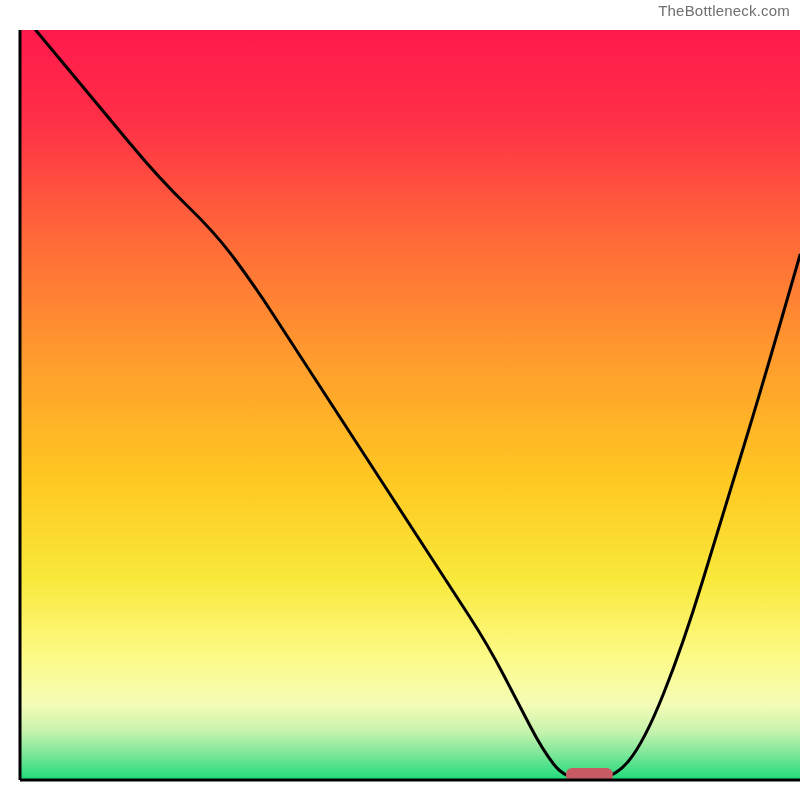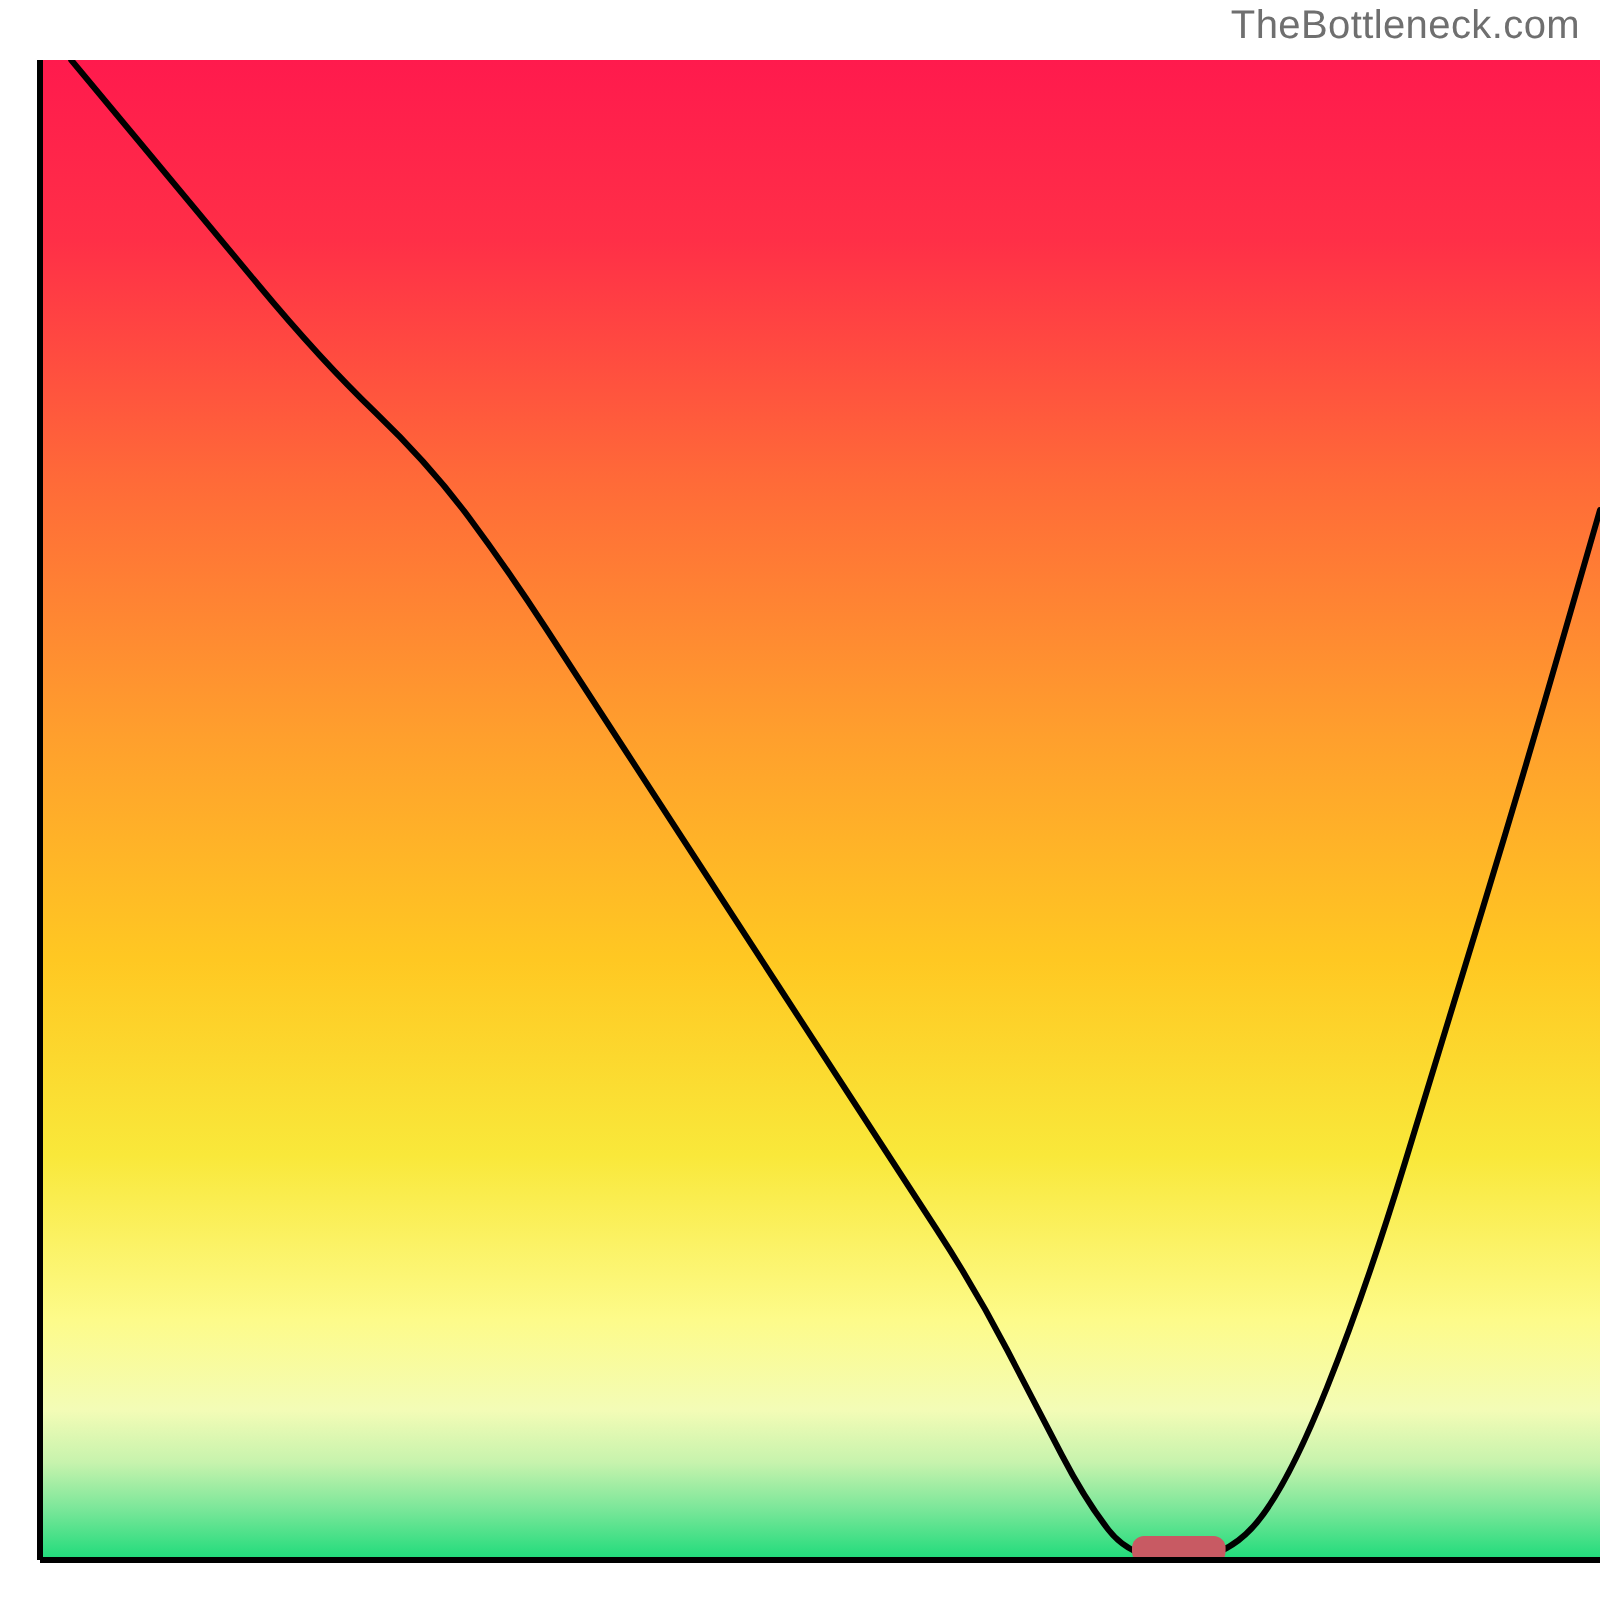--- a/index.html
+++ b/index.html
@@ -13,21 +13,21 @@
   }
   .stage {
     position: relative;
     width: 800px;
     height: 800px;
   }
   .watermark {
     position: absolute;
     top: 2px;
     right: 10px;
-    font-size: 20px;
+    font-size: 15px;
     font-weight: 400;
     color: #6f6f6f;
     letter-spacing: 0.2px;
     z-index: 10;
   }
   svg.chart {
     position: absolute;
     left: 0;
     top: 0;
     width: 800px;

